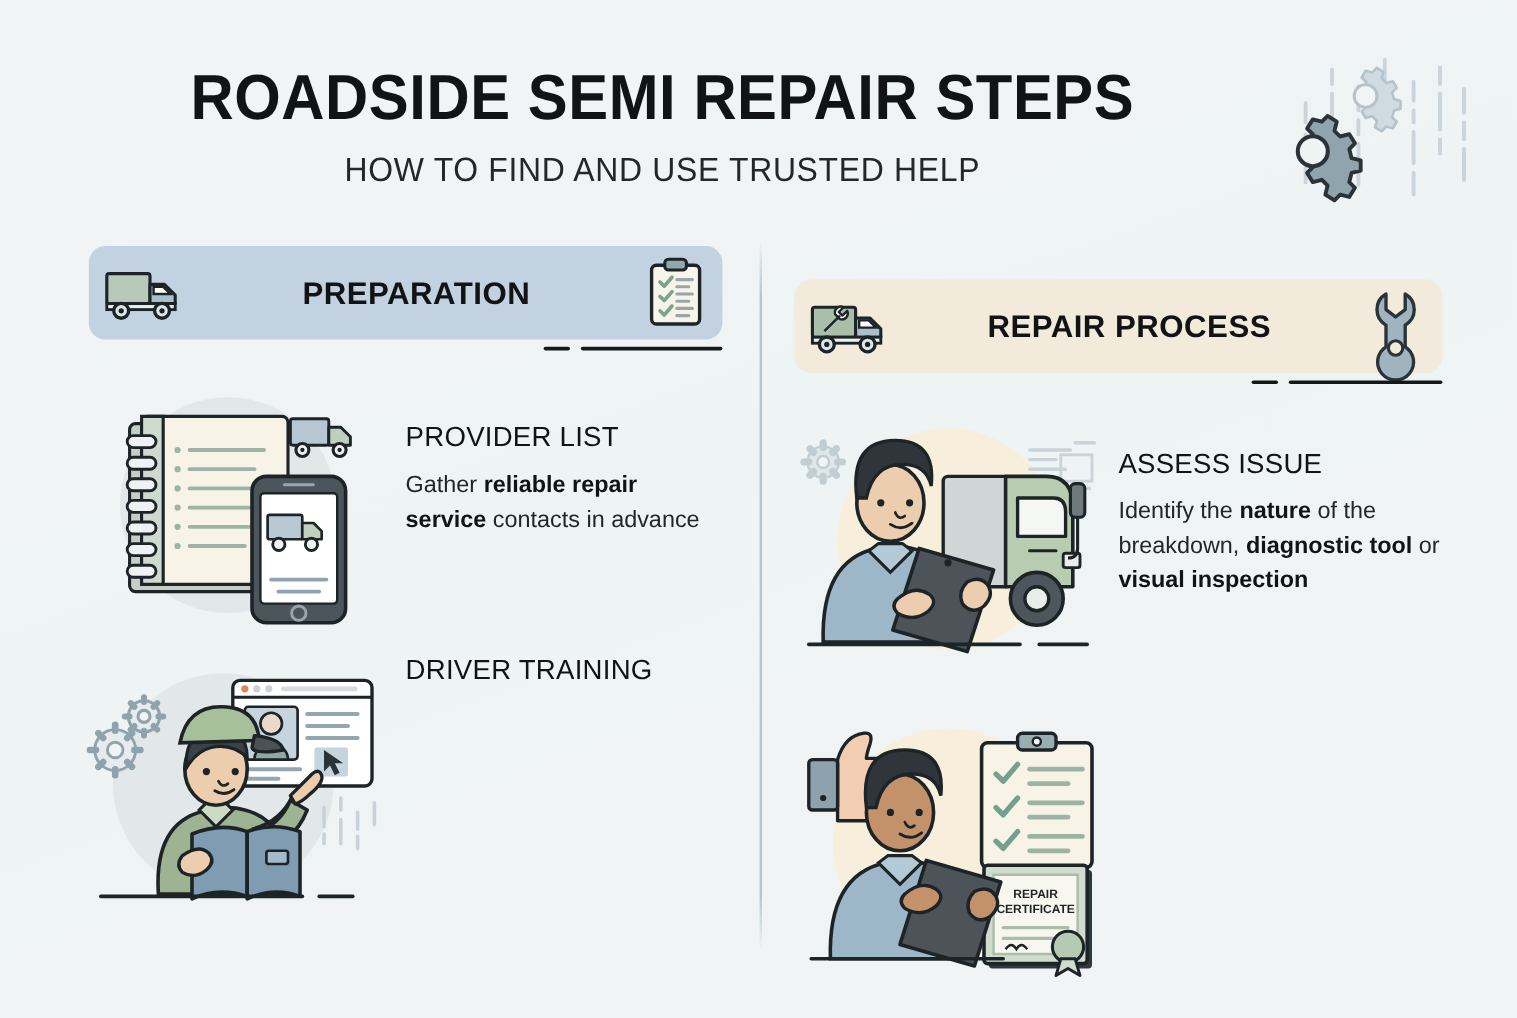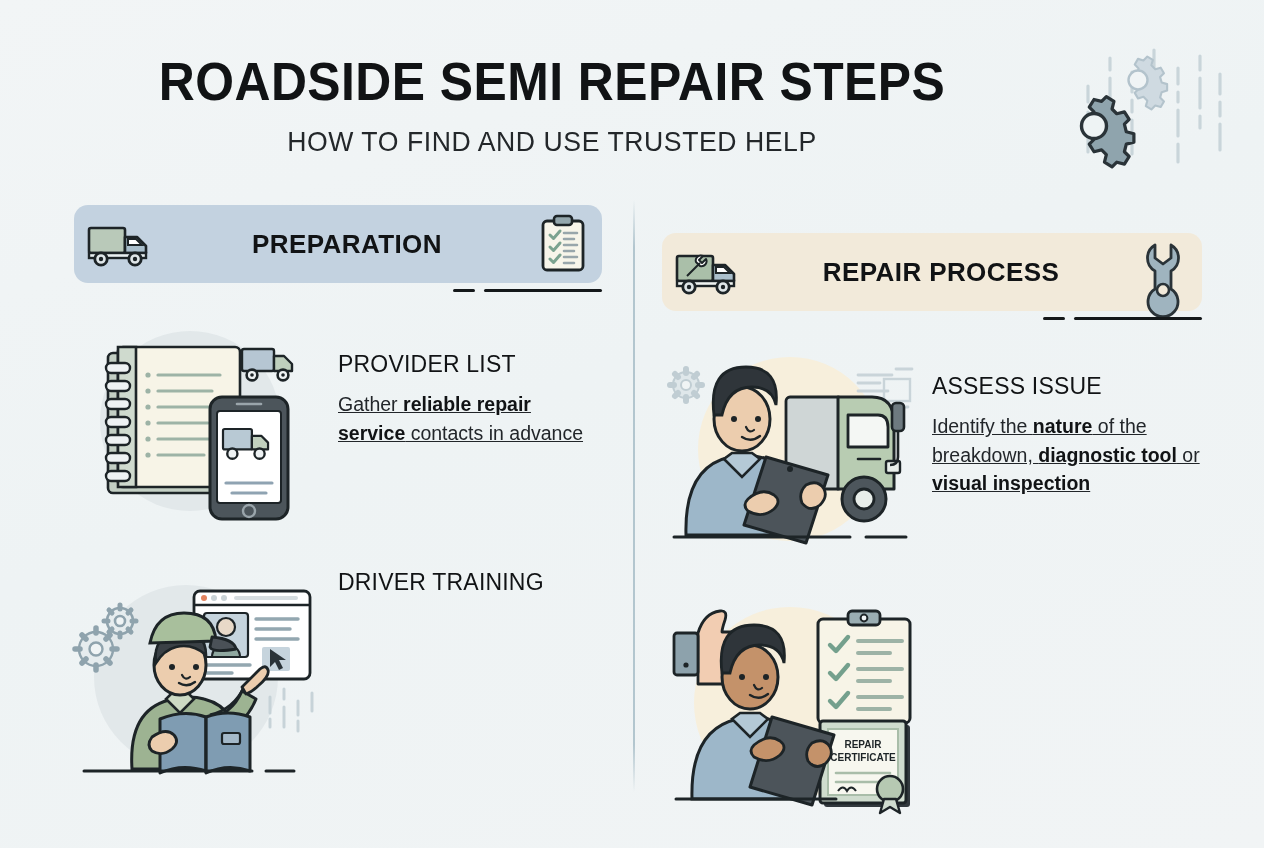--- a/index.html
+++ b/index.html
@@ -53,25 +53,25 @@
   .ul-short{ width:22px; }
   .ul-long { width:128px; }
   .col-left  .ul-long { width:118px; }
 
   
   .item { display:flex; align-items:flex-start; }
   .item-art { position:relative; flex:none; }
   .item-txt { flex:1; padding-top:4px; }
   .item-title { font-size:23px; font-weight:400; color:#111315;
                 letter-spacing:0.2px; line-height:1.15; }
-  .item-body  { margin-top:13px; font-size:19.5px; line-height:1.46; color:#22262a;text-decoration:underline; }
+  .item-body  { margin-top:13px; font-size:19.5px; line-height:1.46; color:#22262a; }
   .item-body b { font-weight:700; color:#111315; }
 
   .col-left  .item-1 { margin-top:42px; }
-  .col-left  .item-2 { margin-top:48px; }
+  .col-left  .item-2 { margin-top:24px; }
   .col-right .item-1 { margin-top:38px; }
   .col-right .item-2 { margin-top:44px; }
 
   .col-left  .item-1 .item-art { width:252px; height:196px; margin-right:12px; }
   .col-left  .item-2 .item-art { width:250px; height:210px; margin-right:14px; }
   .col-right .item-1 .item-art { width:258px; height:200px; margin-right:12px; }
   .col-right .item-2 .item-art { width:262px; height:220px; margin-right:14px; }
 
   .col-left  .item-1 .item-txt { padding-top:26px; }
   .col-left  .item-2 .item-txt { padding-top:0px; }

